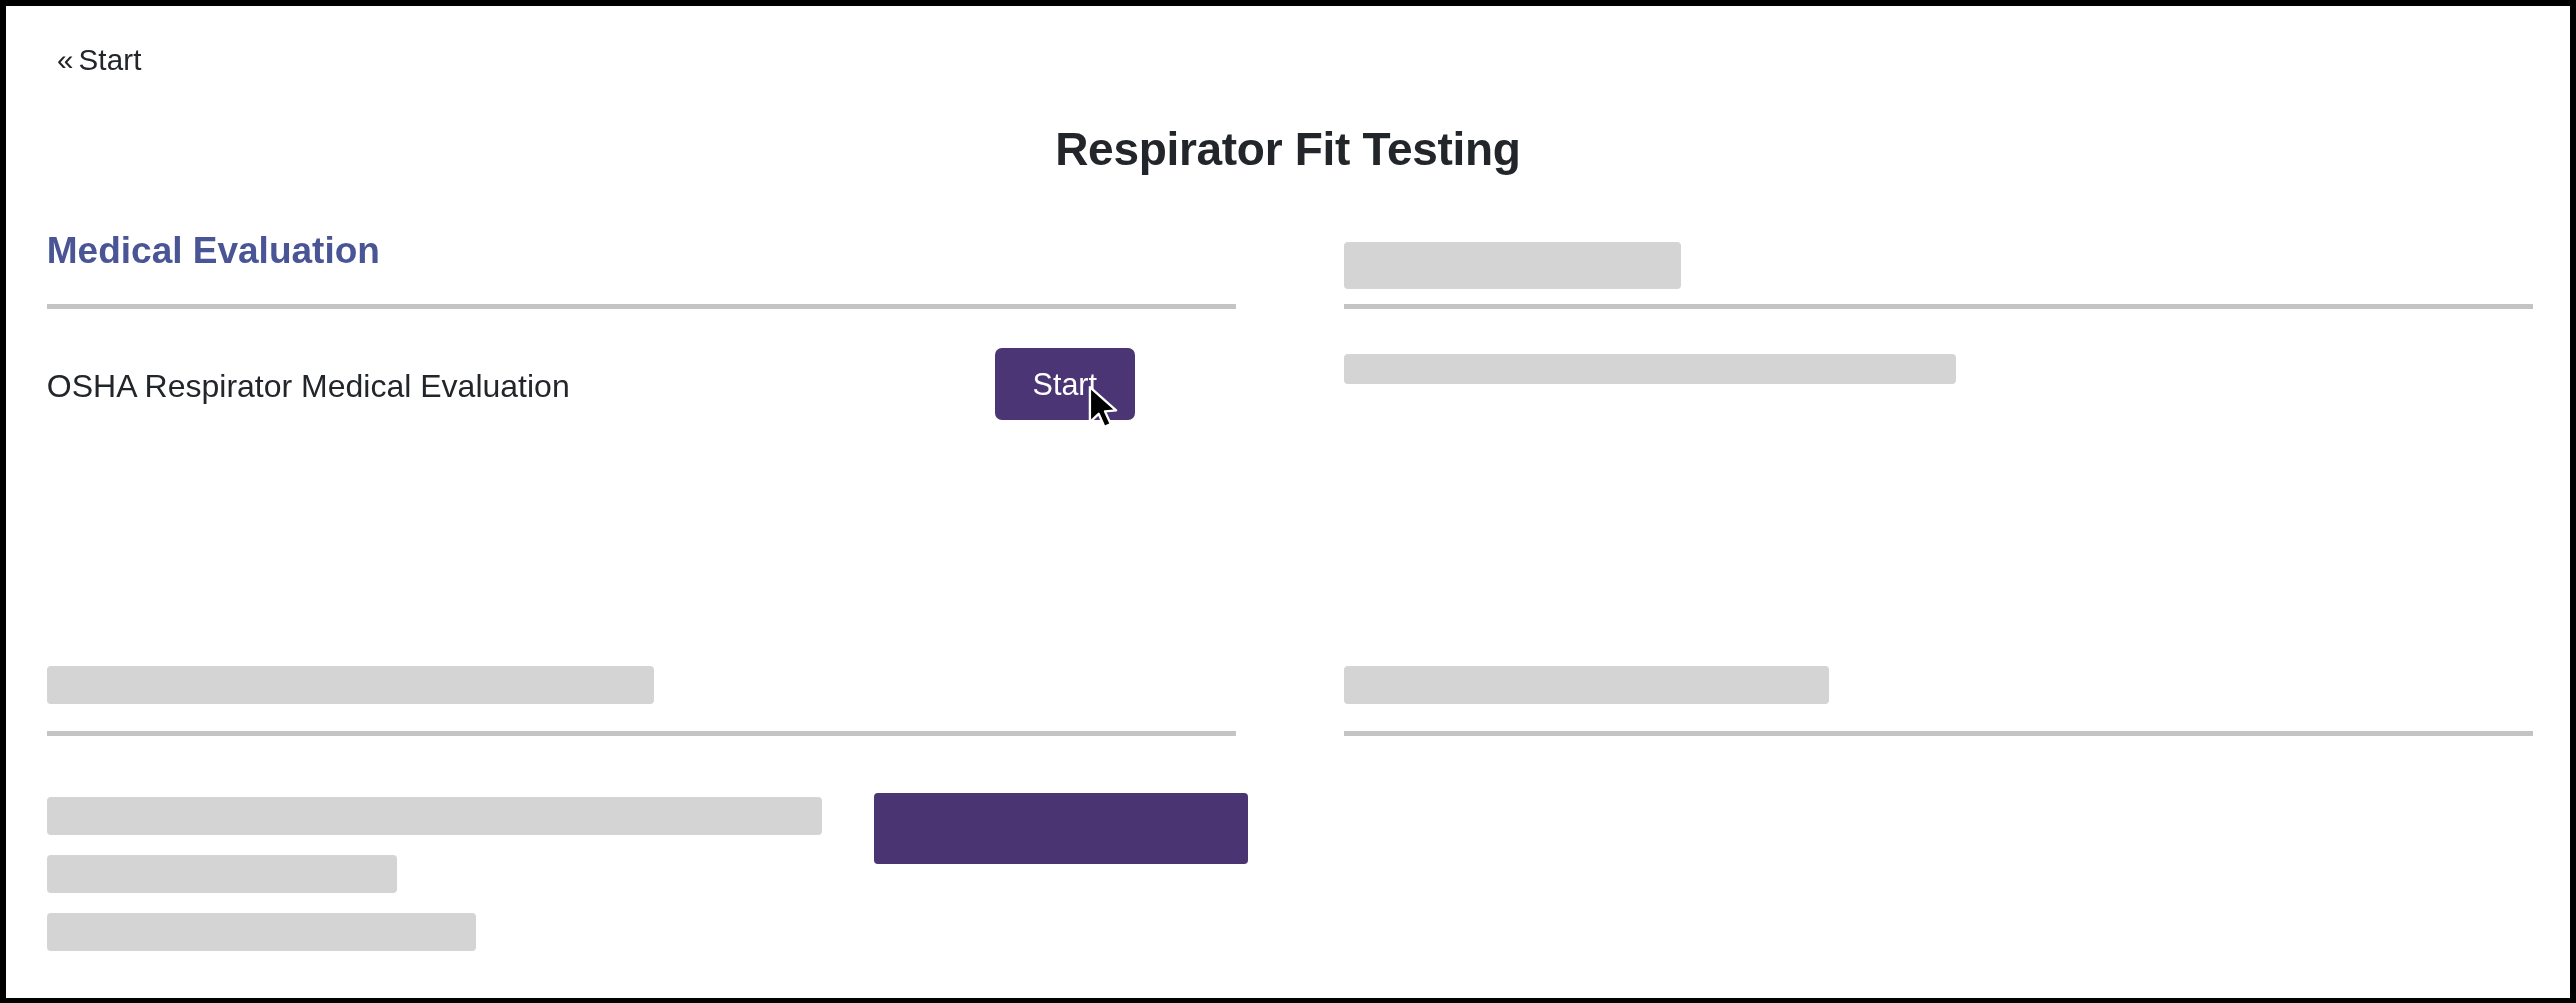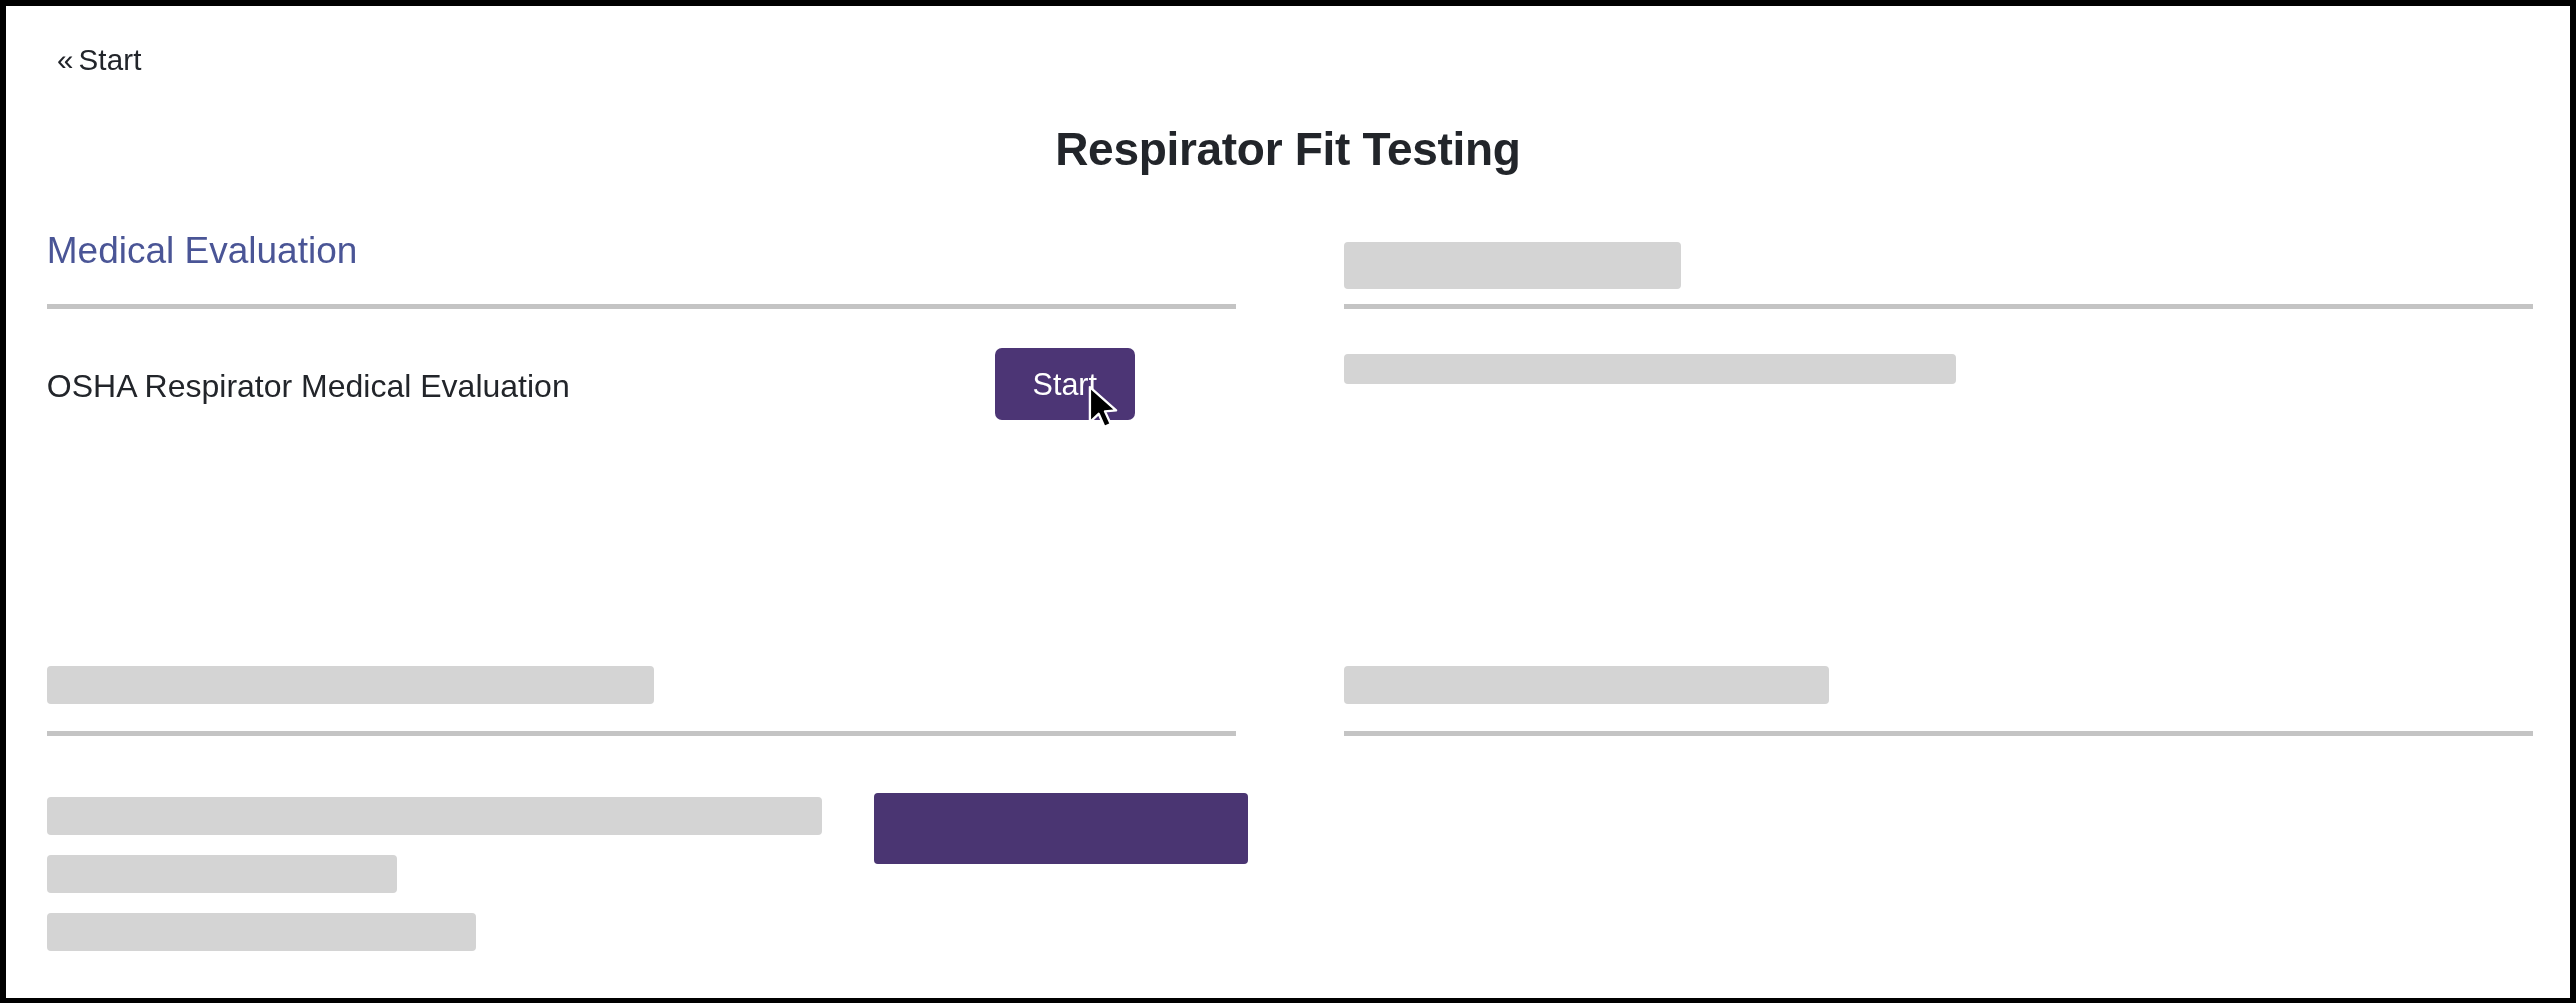--- a/index.html
+++ b/index.html
@@ -60,21 +60,21 @@
     top: 0;
     height: 992px;
   }
   #left-column  { left: 37px;   width: 1193px; }
   #right-column { left: 1334px; width: 1193px; }
 
   
   .section-heading {
     position: absolute;
     font-size: 37px;
-    font-weight: normal;
+    font-weight: bold;
     color: #4a5596;
     white-space: nowrap;
   }
   #medical-evaluation-heading {
     left: 3.9px;
     top: 224px;
   }
 
   
   .divider {

